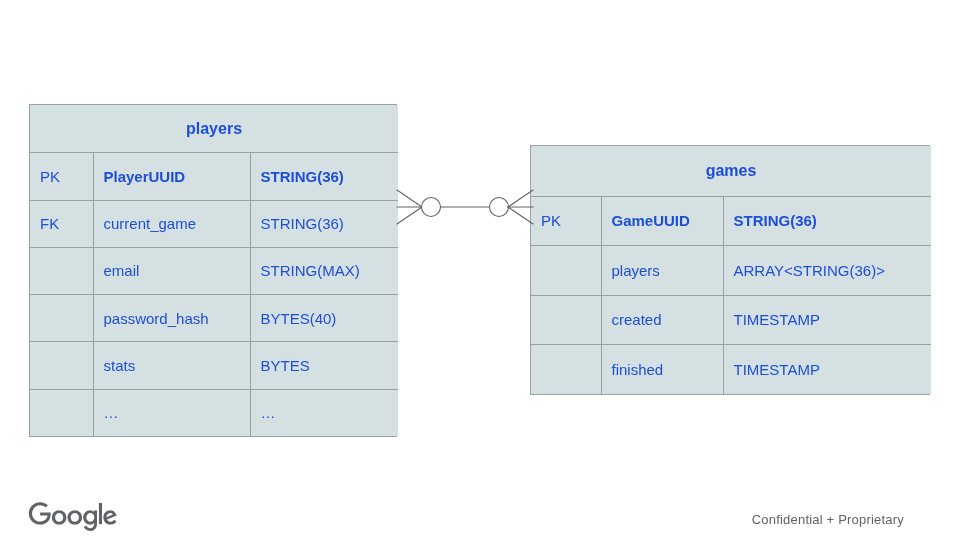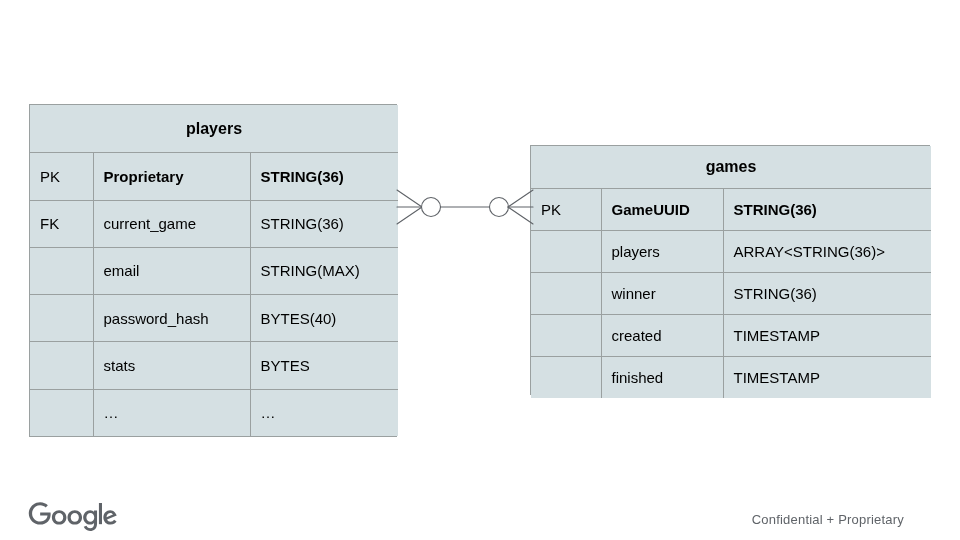--- a/index.html
+++ b/index.html
@@ -36,21 +36,21 @@
   .entity table {
     border-collapse: collapse;
     width: 100%;
     height: 100%;
     table-layout: fixed;
   }
 
   .entity td {
     border: 1px solid #9aa0a0;
     background: #d5e0e3;
-    color: #000000;
+    color: #1d4ed8;
     font-size: 15px;
     padding: 12px 10px;
     vertical-align: middle;
     white-space: nowrap;
     overflow: hidden;
   }
 
   .entity .title-cell {
     text-align: center;
     font-weight: bold;
@@ -146,21 +146,21 @@
           <col class="c-name">
           <col class="c-type">
       </colgroup>
       <tbody>
         <tr class="title-row">
           <td class="title-cell" colspan="3">players</td>
         </tr>
 
         <tr class="field-row">
           <td class="key-cell">PK</td>
-          <td class="name-cell bold">Proprietary</td>
+          <td class="name-cell bold">PlayerUUID</td>
           <td class="type-cell bold">STRING(36)</td>
         </tr>
         <tr class="field-row">
           <td class="key-cell">FK</td>
           <td class="name-cell">current_game</td>
           <td class="type-cell">STRING(36)</td>
         </tr>
         <tr class="field-row">
           <td class="key-cell"></td>
           <td class="name-cell">email</td>
@@ -202,25 +202,20 @@
           <td class="name-cell bold">GameUUID</td>
           <td class="type-cell bold">STRING(36)</td>
         </tr>
         <tr class="field-row">
           <td class="key-cell"></td>
           <td class="name-cell">players</td>
           <td class="type-cell">ARRAY&lt;STRING(36)&gt;</td>
         </tr>
         <tr class="field-row">
           <td class="key-cell"></td>
-          <td class="name-cell">winner</td>
-          <td class="type-cell">STRING(36)</td>
-        </tr>
-        <tr class="field-row">
-          <td class="key-cell"></td>
           <td class="name-cell">created</td>
           <td class="type-cell">TIMESTAMP</td>
         </tr>
         <tr class="field-row">
           <td class="key-cell"></td>
           <td class="name-cell">finished</td>
           <td class="type-cell">TIMESTAMP</td>
         </tr>
       </tbody>
     </table>

